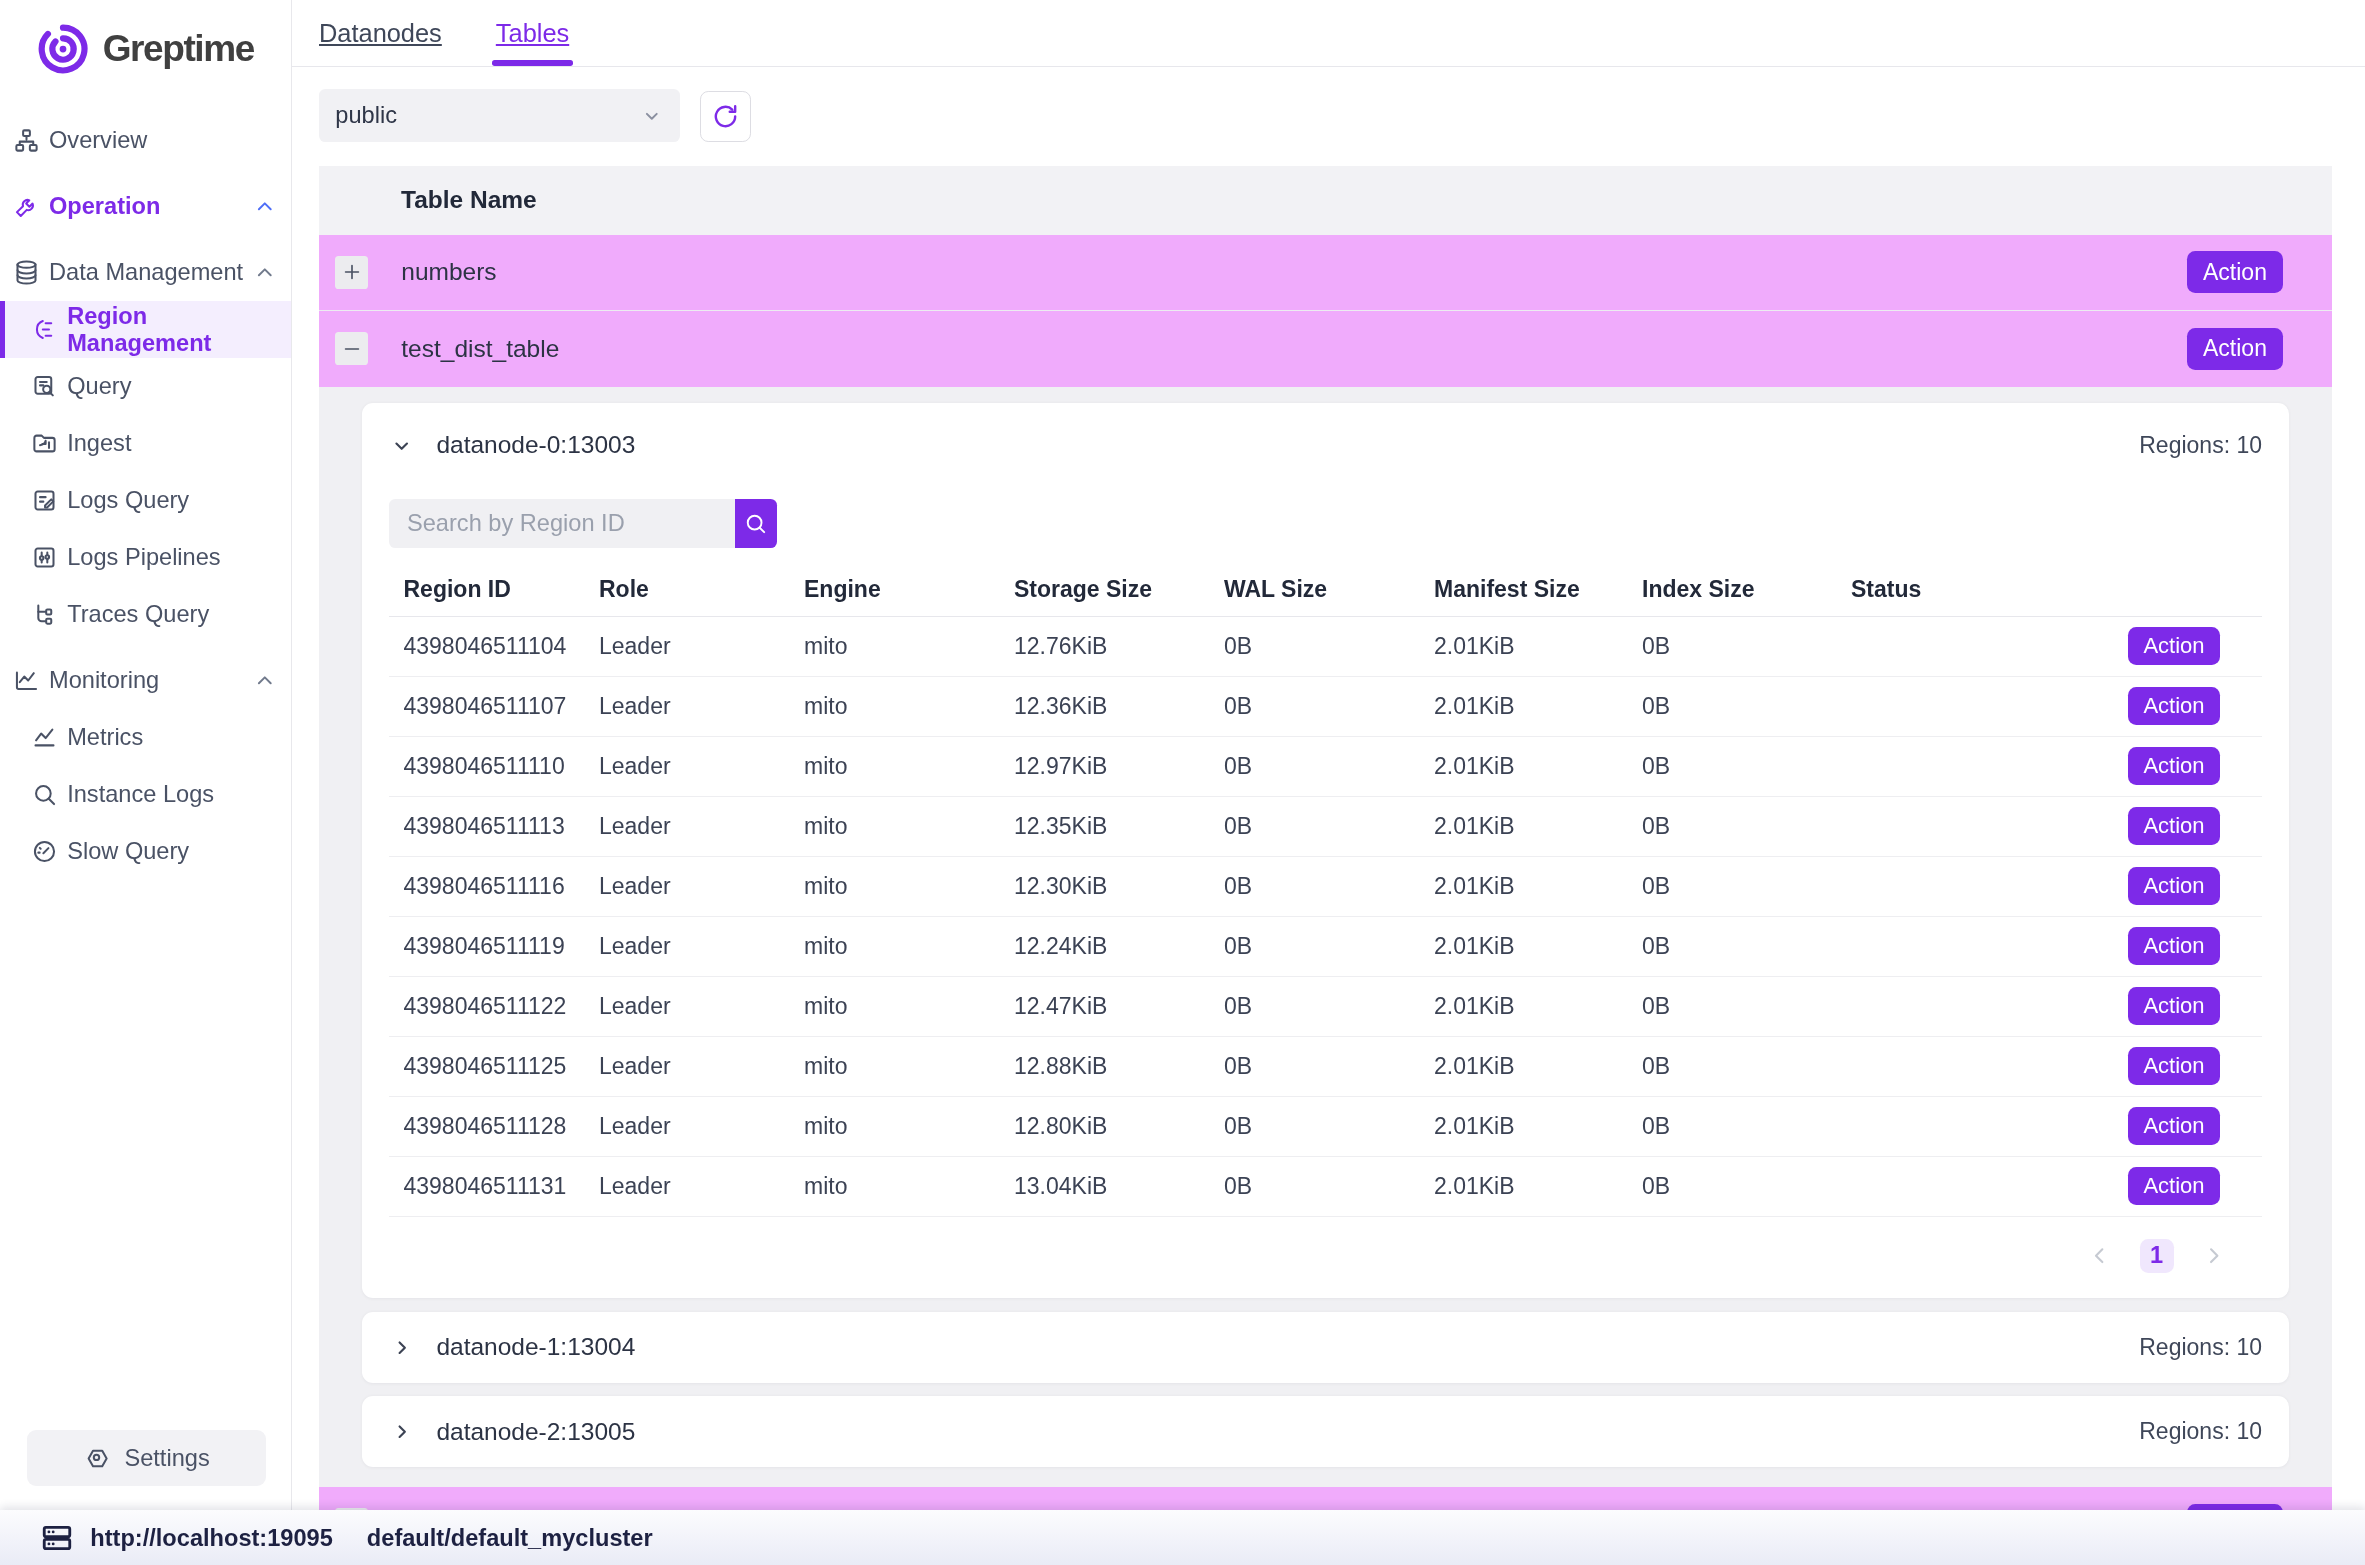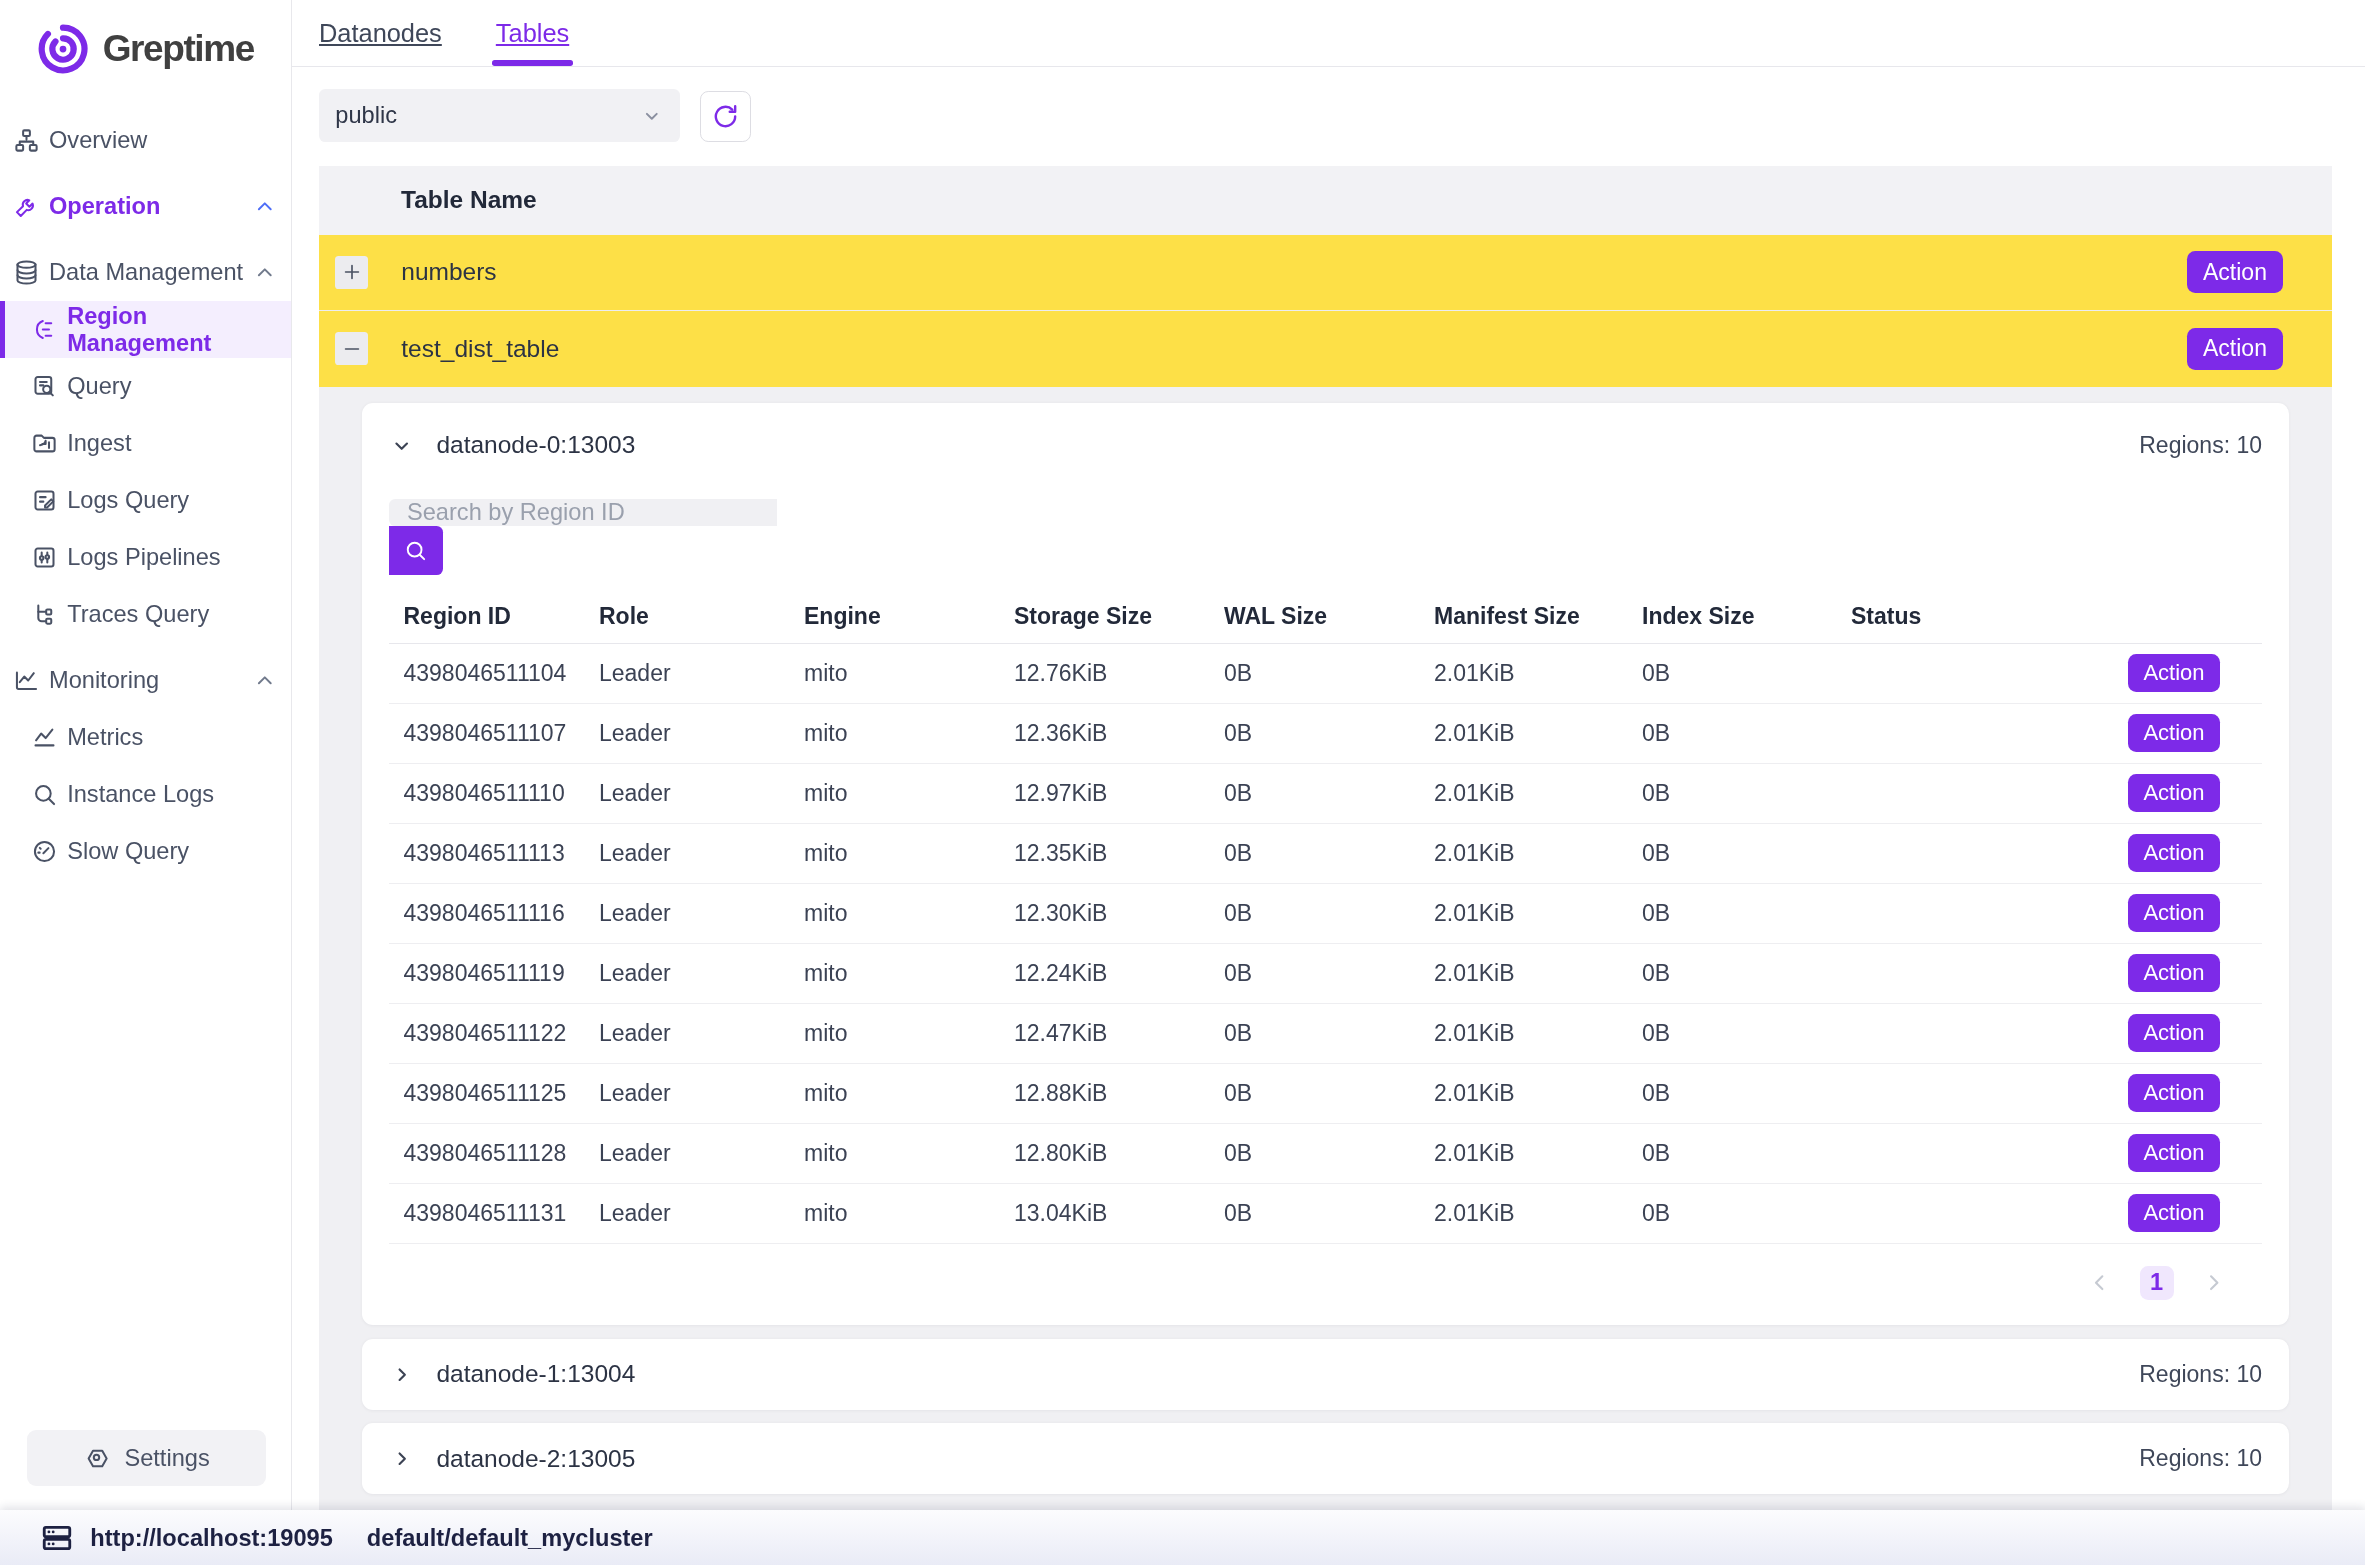--- a/index.html
+++ b/index.html
@@ -67,21 +67,21 @@
   }
 
   
   .tables { margin: 23.6px 34px 0 27px; }
   .t-head {
     background: #f2f2f5; height: 69px; display: flex; align-items: center;
     padding-left: 82px; font-size: 24.5px; font-weight: 700; color: #222939;
   }
   .t-row {
     display: flex; align-items: center; height: 76px;
-    border-bottom: 0.9px solid #ececf0; padding: 0 49px 0 16.3px; background: #fde047;
+    border-bottom: 0.9px solid #ececf0; padding: 0 49px 0 16.3px; background: #f0abfc;
   }
   .expander {
     width: 33px; height: 33px; background: #ececef; border: none; border-radius: 3.6px;
     display: flex; align-items: center; justify-content: center; margin-right: 33px; cursor: pointer; color: #4a5263;
   }
   .t-name { font-size: 24.5px; color: #2c3344; }
   .t-action { margin-left: auto; }
   .btn {
     background: #7d2ae8; color: #fff; border: none; border-radius: 8.2px;
     font-size: 23px; height: 42px; width: 96px; font-family: inherit; cursor: pointer;
@@ -91,21 +91,21 @@
   
   .expand { background: #f0f0f3; padding: 16.3px 43px 20px; }
   .dn-card { background: #fff; border-radius: 11px; box-shadow: 0 0.9px 3.6px rgba(16,24,40,.05); }
   .dn-card + .dn-card { margin-top: 13.6px; }
   .dn-head { display: flex; align-items: center; height: 71px; padding: 0 27px; cursor: pointer; }
   .dn-card.expanded .dn-head { height: 76px; padding-top: 9px; }
   .dn-head .chev { color: #3c4354; margin-right: 22px; display: flex; }
   .dn-title { font-size: 24.5px; color: #2c3344; }
   .dn-regions { margin-left: auto; font-size: 23px; color: #3f4759; }
 
-  .search { display: flex; margin: 20px 27px 16px; width: 388px; flex-direction: column; }
+  .search { display: flex; margin: 20px 27px 16px; width: 388px; }
   .search input {
     flex: 1; height: 49px; background: #f0f0f3; border: none; border-radius: 6.3px 0 0 6.3px;
     padding: 0 18px; font-size: 23.6px; color: #2f3648; font-family: inherit; outline: none;
   }
   .search input::placeholder { color: #9aa0ad; }
   .search-btn {
     width: 54px; height: 49px; background: #7d2ae8; border: none; border-radius: 0 6.3px 6.3px 0;
     display: flex; align-items: center; justify-content: center; cursor: pointer;
   }
 

